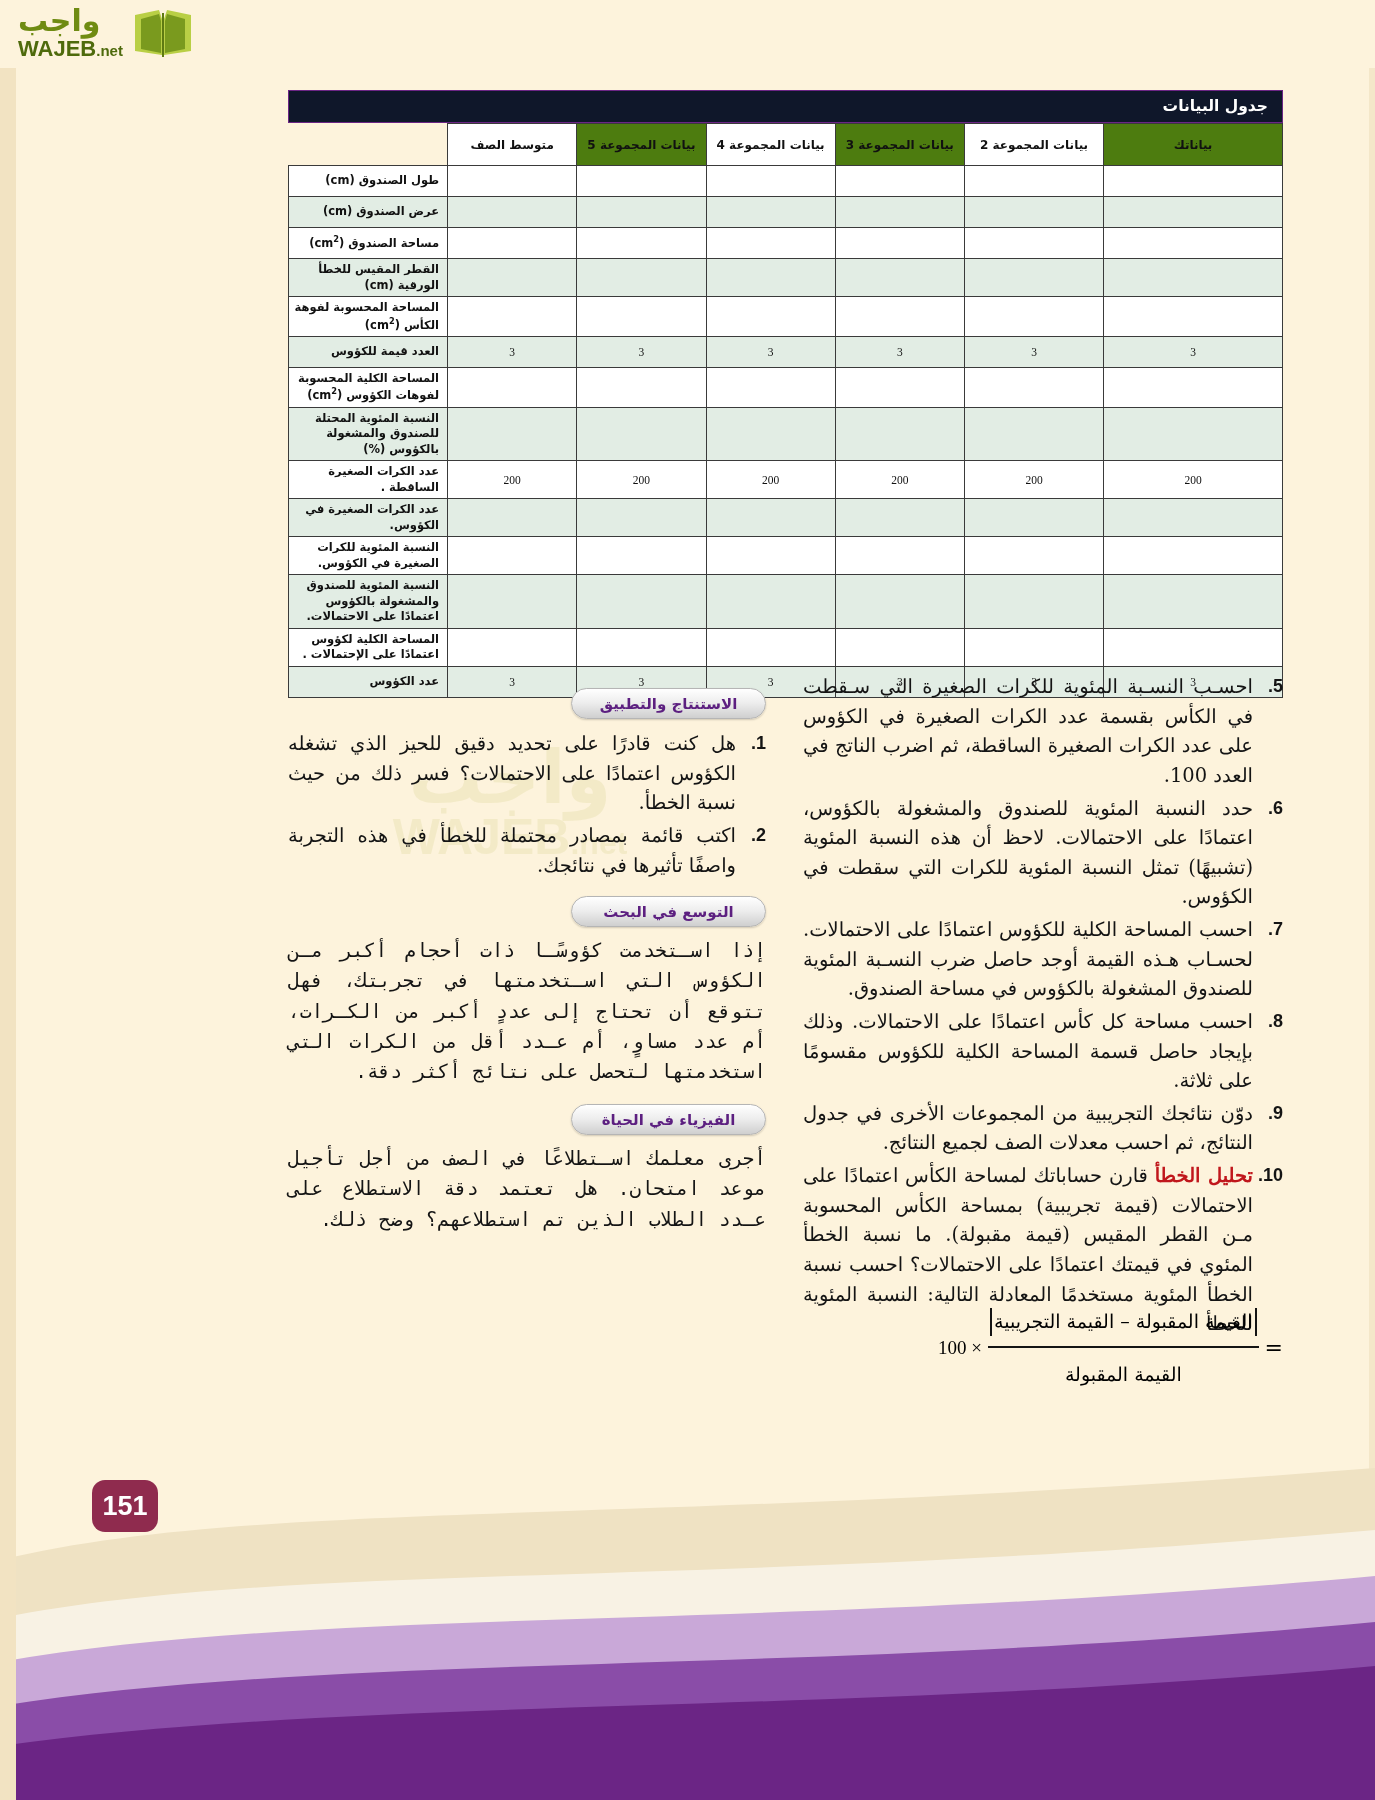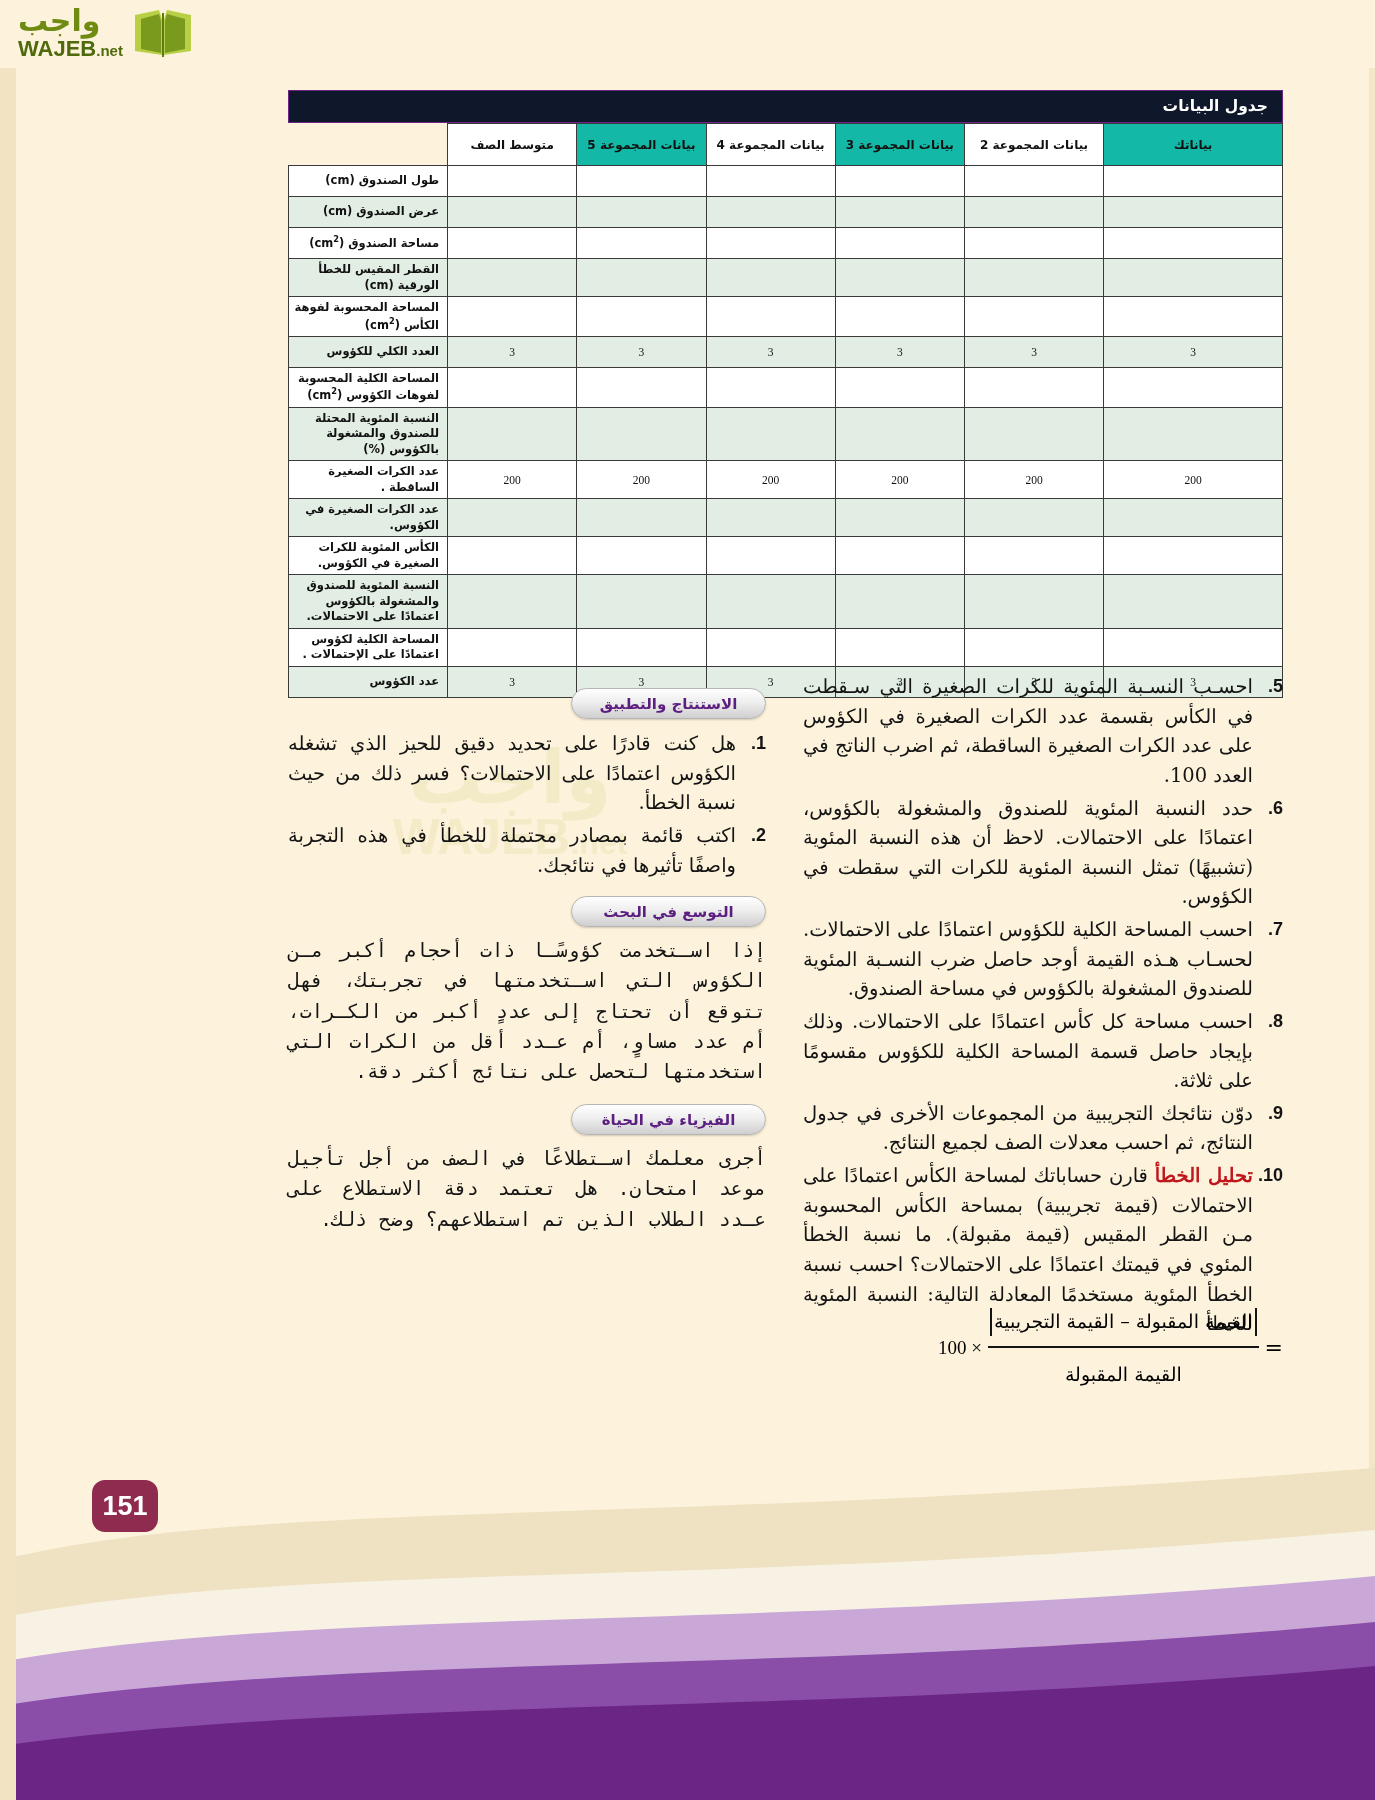--- a/index.html
+++ b/index.html
@@ -82,21 +82,21 @@
   table.data th, table.data td{
     border:1px solid #3a3a3a;
     height:31px;
     font-size:11.5px;
     vertical-align:middle;
   }
   table.data th.colh{
     background:#fff; color:#111; font-weight:bold;
     font-size:12px; text-align:center; height:42px;
   }
-  table.data th.colh.tint{ background:#14b8a6; }
+  table.data th.colh.tint{ background:#4d7c0f; }
   td.rowlabel{
     text-align:right; padding:3px 8px 3px 5px;
     font-size:11.7px; font-weight:bold; color:#111;
     line-height:1.35;
   }
   td.val{ text-align:center; font-family:"Liberation Serif",serif; font-size:19px; color:#111; }
   tr.tint td, tr.tint th { background:#e2ede4; }
   tr.plain td { background:#ffffff; }
   
   tr.plain td.c1, tr.plain td.c3, tr.plain td.c5{ background:#ffffff; }
@@ -275,21 +275,21 @@
           <td class="val c5"></td>
           <td class="rowlabel">المساحة المحسوبة لفوهة الكأس (cm<span class="sup">2</span>)</td>
         </tr>
         <tr class="tint">
           <td class="val c0">3</td>
           <td class="val c1">3</td>
           <td class="val c2">3</td>
           <td class="val c3">3</td>
           <td class="val c4">3</td>
           <td class="val c5">3</td>
-          <td class="rowlabel">العدد الكلي للكؤوس</td>
+          <td class="rowlabel">العدد قيمة للكؤوس</td>
         </tr>
         <tr class="plain">
           <td class="val c0"></td>
           <td class="val c1"></td>
           <td class="val c2"></td>
           <td class="val c3"></td>
           <td class="val c4"></td>
           <td class="val c5"></td>
           <td class="rowlabel">المساحة الكلية المحسوبة لفوهات الكؤوس (cm<span class="sup">2</span>)</td>
         </tr>
@@ -320,21 +320,21 @@
           <td class="val c5"></td>
           <td class="rowlabel">عدد الكرات الصغيرة في الكؤوس.</td>
         </tr>
         <tr class="plain">
           <td class="val c0"></td>
           <td class="val c1"></td>
           <td class="val c2"></td>
           <td class="val c3"></td>
           <td class="val c4"></td>
           <td class="val c5"></td>
-          <td class="rowlabel">الكأس المئوية للكرات الصغيرة في الكؤوس.</td>
+          <td class="rowlabel">النسبة المئوية للكرات الصغيرة في الكؤوس.</td>
         </tr>
         <tr class="tint">
           <td class="val c0"></td>
           <td class="val c1"></td>
           <td class="val c2"></td>
           <td class="val c3"></td>
           <td class="val c4"></td>
           <td class="val c5"></td>
           <td class="rowlabel">النسبة المئوية للصندوق والمشغولة بالكؤوس اعتمادًا على الاحتمالات.</td>
         </tr>

